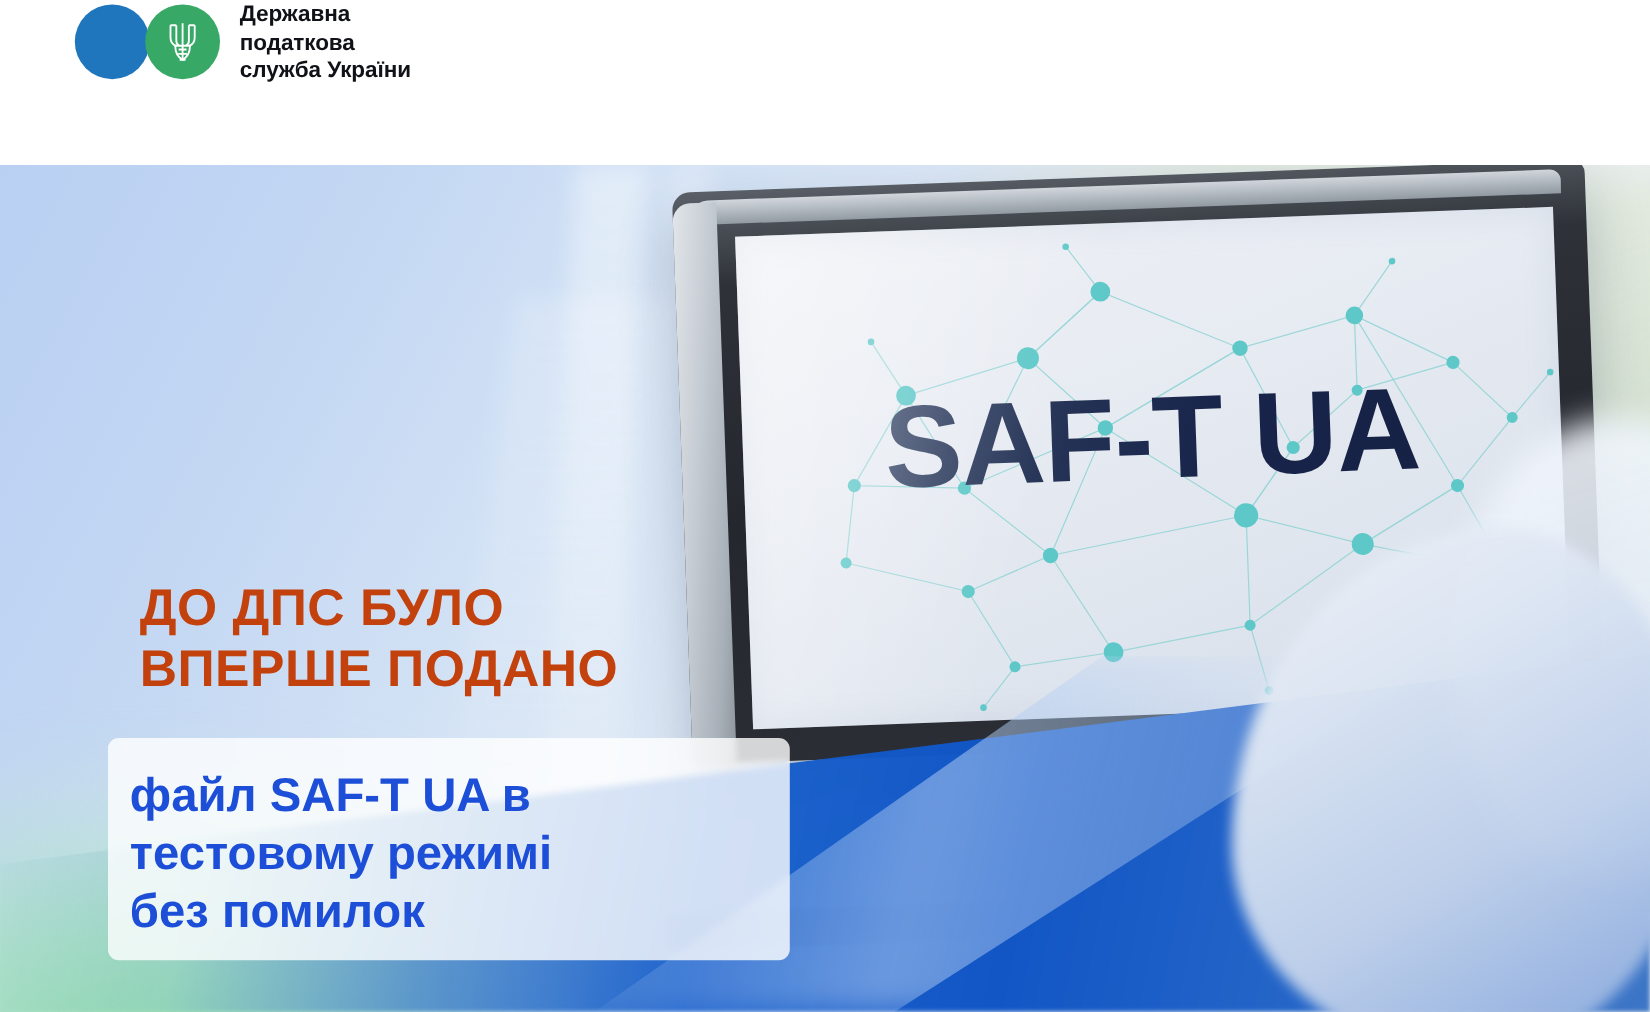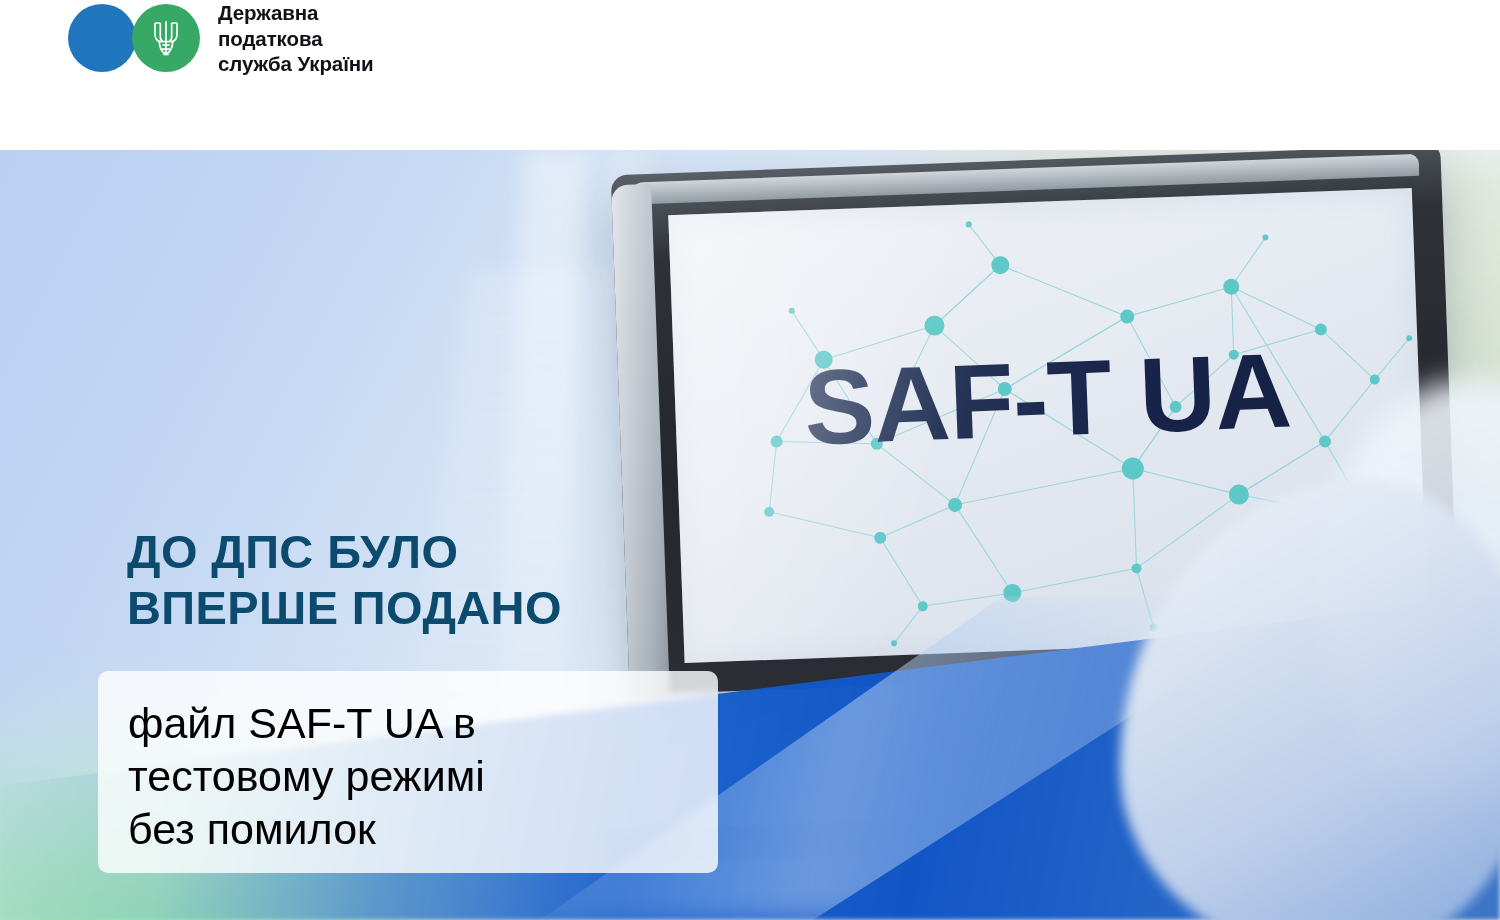--- a/index.html
+++ b/index.html
@@ -285,47 +285,47 @@
   
   .headline {
     position: absolute;
     left: 127px;
     top: 374px;
     font-family: "Liberation Sans", sans-serif;
     font-weight: bold;
     font-size: 47px;
     line-height: 56px;
     letter-spacing: 0.4px;
-    color: #0c4a6e;
+    color: #c2410c;
     white-space: pre-line;
     z-index: 20;
   }
 
   
   .subpanel {
     position: absolute;
     left: 98px;
     top: 521px;
     width: 620px;
     height: 202px;
     border-radius: 10px;
     background: rgba(255,255,255,0.80);
     backdrop-filter: blur(3px);
     z-index: 20;
   }
   .subtitle {
     position: absolute;
-    left: 30px;
+    left: 20px;
     top: 26px;
     width: 570px;
     font-family: "Liberation Sans", sans-serif;
-    font-weight: normal;
+    font-weight: bold;
     font-size: 43px;
     line-height: 53px;
-    color: #000000;
+    color: #1d4ed8;
     white-space: pre-line;
   }
 </style>
 </head>
 <body>
 
 <div class="page">
 
   <div class="header">
     <div class="logo-wrap">

